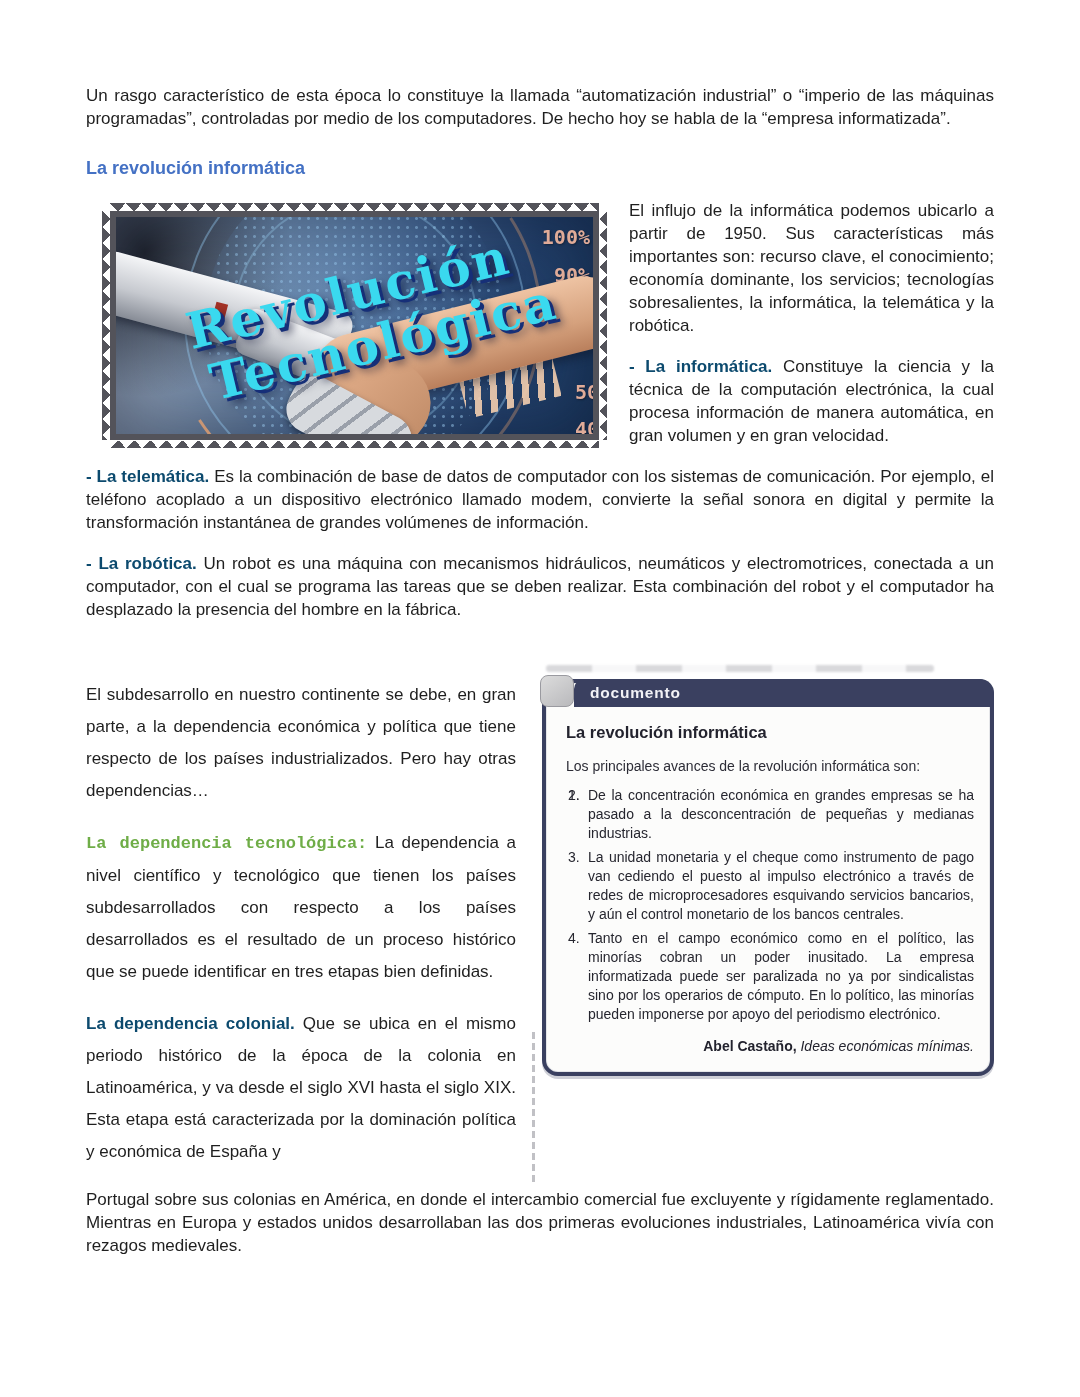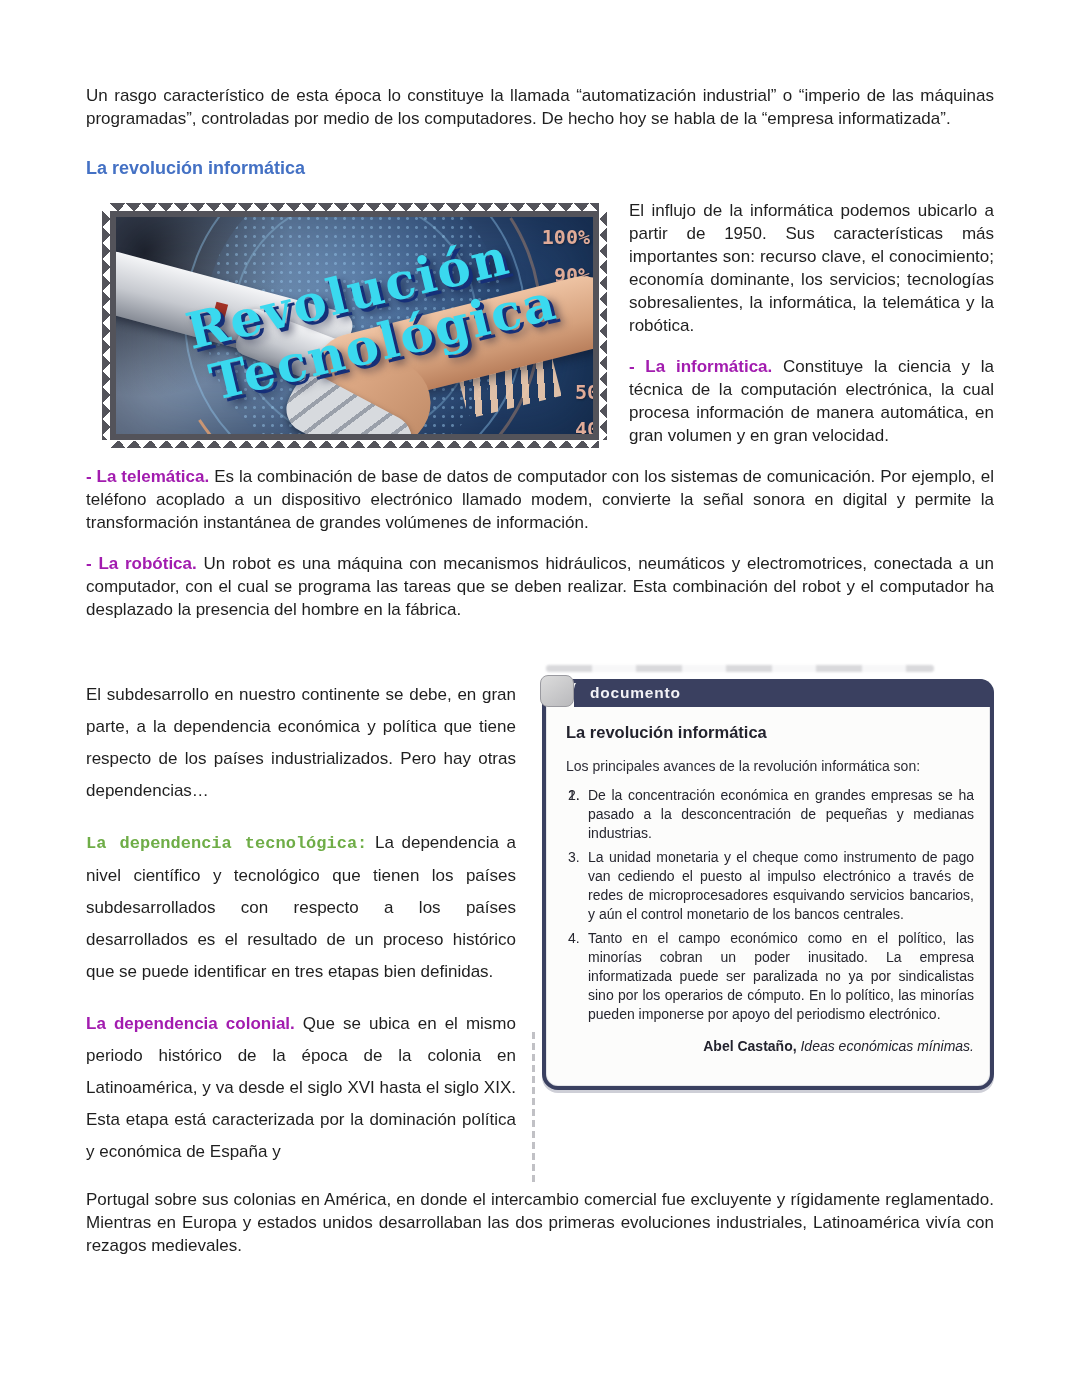--- a/index.html
+++ b/index.html
@@ -4,21 +4,21 @@
 <style>
   html,body{margin:0;padding:0;background:#ffffff;}
   .page{
     width:1080px;height:1397px;box-sizing:border-box;overflow:hidden;
     background:#ffffff;padding:84px 86px 30px;
     font-family:"Liberation Sans",sans-serif;color:#1f1f1f;
   }
   p.body{font-size:17px;line-height:23px;text-align:justify;margin:0 0 18px;}
   .h-blue{color:#4471c4;font-size:18px;font-weight:700;margin:28px 0 20px;}
   .lead{font-weight:700;}
-  .orange{color:#a21caf;}
+  .orange{color:#0c4a6e;}
   .green{color:#6fad47;font-family:Liberation Mono, monospace;}
 
   
   .media-flow{margin-top:2px;}
   .stamp{float:left;width:505px;height:245px;box-sizing:border-box;margin:4px 22px 8px 16px;position:relative;}
   .teeth{position:absolute;}
   .tt{top:0;left:8px;right:8px;height:8px;background:conic-gradient(from 315deg at 50% 100%, #53535a 90deg, #0000 0) 0 0/16px 8px repeat-x;}
   .tb{bottom:0;left:8px;right:8px;height:8px;background:conic-gradient(from 135deg at 50% 0%, #53535a 90deg, #0000 0) 0 0/16px 8px repeat-x;}
   .tl{left:0;top:8px;bottom:8px;width:8px;background:conic-gradient(from 225deg at 100% 50%, #53535a 90deg, #0000 0) 0 0/8px 16px repeat-y;}
   .tr{right:0;top:8px;bottom:8px;width:8px;background:conic-gradient(from 45deg at 0% 50%, #53535a 90deg, #0000 0) 0 0/8px 16px repeat-y;}
@@ -75,21 +75,21 @@
   
   .two-col{display:grid;grid-template-columns:430px 1fr;column-gap:26px;margin-top:40px;}
   .col-left .h-blue{margin:0 0 22px;}
   .col-left p.body{margin-bottom:20px;line-height:32px;}
   .col-right{position:relative;}
   .smudge{position:absolute;top:-14px;left:4px;right:60px;height:7px;border-radius:3px;filter:blur(1px);
     background:repeating-linear-gradient(90deg, rgba(130,130,140,.3) 0 46px, rgba(190,190,200,.12) 46px 90px);}
   .squiggle{position:absolute;left:-10px;bottom:6px;width:3px;height:150px;opacity:.55;
     background:repeating-linear-gradient(180deg,#8e8e96 0 7px, #0000 7px 11px);}
   .docbox{position:relative;border:4px solid #3a4060;border-radius:16px;background:#fcfcfb;
-    padding:40px 16px 30px 20px;
+    padding:40px 16px 16px 20px;
     box-shadow:0 3px 0 rgba(58,64,96,.25), inset 0 0 0 1px rgba(58,64,96,.12);}
   .tab{position:absolute;top:-4px;left:28px;right:-4px;height:28px;background:#3a4060;
     border-radius:10px 14px 0 0;display:flex;align-items:center;padding-left:16px;box-sizing:border-box;}
   .tab span{color:#f2f2f6;font-weight:700;font-size:15.5px;letter-spacing:.8px;}
   .chip{position:absolute;top:-8px;left:-6px;width:32px;height:30px;border-radius:8px;
     background:linear-gradient(145deg,#dcdcdc,#b9b9bc);border:1px solid #9a9aa0;}
   .docbox h3{margin:0 0 12px;font-size:16.5px;font-weight:700;color:#23232e;}
   .doc-intro{font-size:14px;margin:16px 0 12px;color:#2c2c36;}
   .docbox ol{list-style:none;margin:0;padding:0;}
   .docbox li{position:relative;padding-left:22px;font-size:14px;line-height:19px;text-align:justify;

